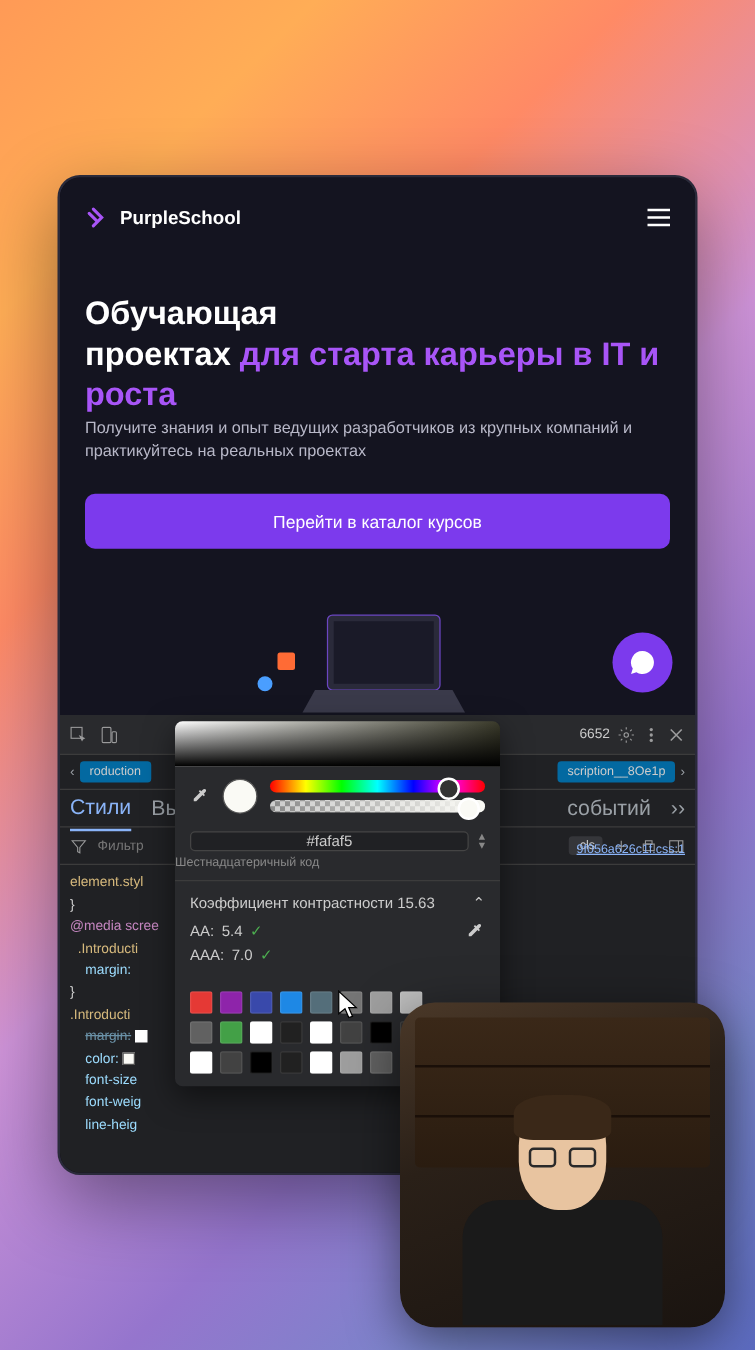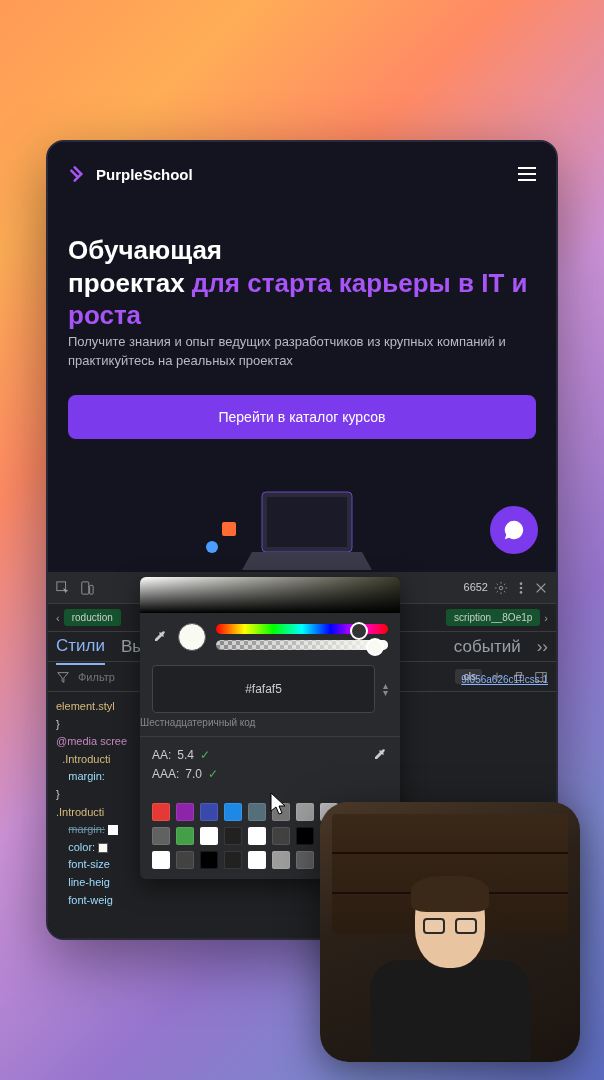--- a/index.html
+++ b/index.html
@@ -17,21 +17,21 @@
 .hero-accent{color:#a855f7}
 .hero-sub{font-size:13px;color:#b8b8c8;line-height:1.5;margin-bottom:24px}
 .cta{width:100%;background:#7c3aed;color:#ffffff;border:none;border-radius:8px;padding:14px;font-size:14px;font-weight:500;cursor:pointer}
 .illus{position:absolute;bottom:-10px;left:50%;transform:translateX(-50%);width:200px;height:100px}
 .chat-fab{position:absolute;right:18px;bottom:18px;width:48px;height:48px;border-radius:50%;background:#7c3aed;display:flex;align-items:center;justify-content:center;cursor:pointer}
 .devtools{height:370px;background:#202124;color:#ccc;font-size:11px;position:relative}
 .dt-toolbar{height:32px;background:#292a2d;display:flex;align-items:center;padding:0 8px;gap:10px;border-bottom:1px solid #3c3c3c}
 .dt-ico{width:14px;height:14px;cursor:pointer;opacity:.7}
 .dt-right{margin-left:auto;display:flex;gap:6px}
 .dt-breadcrumb{height:28px;background:#202124;display:flex;align-items:center;padding:0 8px;border-bottom:1px solid #3c3c3c;gap:4px}
-.bc-item{background:#14532d;padding:3px 8px;border-radius:3px;font-size:10px;white-space:nowrap;overflow:hidden;text-overflow:ellipsis;max-width:100px}
+.bc-item{background:#0369a1;padding:3px 8px;border-radius:3px;font-size:10px;white-space:nowrap;overflow:hidden;text-overflow:ellipsis;max-width:100px}
 .dt-tabs{height:30px;display:flex;align-items:center;padding:0 8px;gap:16px;border-bottom:1px solid #3c3c3c}
 .dt-tab{font-size:17px;color:#9aa0a6;cursor:pointer;padding:7px 0}
 .dt-tab.active{color:#8ab4f8;border-bottom:2px solid #8ab4f8}
 .dt-filter{height:30px;display:flex;align-items:center;padding:0 8px;gap:8px;border-bottom:1px solid #3c3c3c}
 .filter-inp{background:transparent;border:none;color:#ccc;font-size:11px;outline:none}
 .cls{margin-left:auto;background:#35363a;padding:2px 6px;border-radius:3px;font-size:10px}
 .dt-code{padding:6px 8px;font-family:Menlo,Consolas,monospace;font-size:11px;line-height:1.6}
 .code-line{white-space:pre}
 .c-sel{color:#d7ba7d}
 .c-prop{color:#9cdcfe}
@@ -44,21 +44,21 @@
 .cp-row{display:flex;align-items:center;gap:10px;padding:10px 12px}
 .eyedrop{width:16px;height:16px;cursor:pointer}
 .cp-circle{width:28px;height:28px;border-radius:50%;background:#fafaf5;border:1px solid #555}
 .cp-sliders{flex:1}
 .hue{height:10px;border-radius:5px;background:linear-gradient(to right,#f00,#ff0,#0f0,#0ff,#00f,#f0f,#f00);position:relative;margin-bottom:6px}
 .hue::after{content:"";position:absolute;right:20px;top:-2px;width:14px;height:14px;border-radius:50%;background:#333;border:2px solid #fff}
 .alpha{height:10px;border-radius:5px;background:repeating-conic-gradient(#888 0 25%,#ccc 0 50%) 0/8px 8px;position:relative}
 .alpha::before{content:"";position:absolute;inset:0;background:linear-gradient(to right,transparent,#fafaf5);border-radius:5px}
 .alpha::after{content:"";position:absolute;right:4px;top:-2px;width:14px;height:14px;border-radius:50%;background:#fafaf5;border:2px solid #fff}
 .cp-hex{margin:4px 12px;display:flex;align-items:center;gap:8px}
-.hex-inp{flex:1;background:#202124;border:1px solid #444;border-radius:4px;padding:16px 8px;color:#ccc;text-align:center;font-size:12px}
+.hex-inp{flex:1;background:#202124;border:1px solid #444;border-radius:4px;padding:0 8px;color:#ccc;text-align:center;font-size:12px}
 .hex-label{font-size:10px;color:#888;margin-top:4px}
 .cp-contrast{padding:10px 12px;border-top:1px solid #3c3c3c;margin-top:8px}
 .contrast-head{display:flex;justify-content:space-between;align-items:center;font-size:12px;margin-bottom:8px}
 .chev{cursor:pointer}
 .contrast-line{display:flex;align-items:center;gap:6px;font-size:12px;margin-bottom:4px}
 .check{color:#4caf50}
 .cp-swatches{padding:8px 12px 0;display:grid;grid-template-columns:repeat(8,18px);gap:6px}
 .sw{width:18px;height:18px;border-radius:2px;cursor:pointer;border:1px solid rgba(255,255,255,.1)}
 .cursor{position:absolute;left:270px;top:792px;z-index:20;pointer-events:none}
 .webcam{position:absolute;right:24px;bottom:18px;width:260px;height:260px;border-radius:28px;background:linear-gradient(160deg,#4a3828 0%,#2a2018 40%,#1a1410 100%);box-shadow:0 10px 40px rgba(0,0,0,.5);z-index:30;overflow:hidden}
@@ -174,22 +174,22 @@
       <div class="code-line"><span class="c-sel">element.styl</span></div>
       <div class="code-line">}</div>
       <div class="code-line"><span class="c-media">@media scree</span></div>
       <div class="code-line">  <span class="c-sel">.Introducti</span></div>
       <div class="code-line">    <span class="c-prop">margin:</span></div>
       <div class="code-line">}</div>
       <div class="code-line"><span class="c-sel">.Introducti</span></div>
       <div class="code-line">    <span class="c-prop c-strike">margin:</span> <span style="display:inline-block;width:10px;height:10px;background:#fff;vertical-align:middle"></span></div>
       <div class="code-line">    <span class="c-prop">color:</span> <span style="display:inline-block;width:10px;height:10px;background:#fafaf5;border:1px solid #555;vertical-align:middle"></span></div>
       <div class="code-line">    <span class="c-prop">font-size</span></div>
+      <div class="code-line">    <span class="c-prop">font-weig</span></div>
       <div class="code-line">    <span class="c-prop">line-heig</span></div>
-      <div class="code-line">    <span class="c-prop">font-weig</span></div>
     </div>
   </div>
 </div>
 
 <div class="color-picker">
   <div class="cp-sat"></div>
   <div class="cp-row">
     <svg class="eyedrop" viewBox="0 0 16 16">
         <path d="M13 3a2 2 0 00-3 0l-1 1-1-1-1 1 1 1-5 5v2h2l5-5 1 1 1-1-1-1 1-1a2 2 0 000-3z" fill="#ccc"></path>
       </svg>
@@ -198,20 +198,24 @@
       <div class="hue"></div>
       <div class="alpha"></div>
     </div>
   </div>
   <div class="cp-hex">
     <input class="hex-inp" value="#fafaf5" style="">
     <span style="color:#888;font-size:10px;line-height:.7">▴<br>▾</span>
   </div>
   <div class="hex-label">Шестнадцатеричный код</div>
   <div class="cp-contrast">
+    <div class="contrast-head">
+      <span><span>Коэффициент контрастности</span> <span>15.63</span></span>
+      <span class="chev">⌃</span>
+    </div>
     <div class="contrast-line">
       <span>AA:</span> 
         <span>5.4</span> 
         <span class="check">✓</span>
       <svg class="eyedrop" style="margin-left:auto" viewBox="0 0 16 16">
           <path d="M13 3a2 2 0 00-3 0l-1 1-1-1-1 1 1 1-5 5v2h2l5-5 1 1 1-1-1-1 1-1a2 2 0 000-3z" fill="#ccc"></path>
         </svg>
     </div>
     <div class="contrast-line">
       <span>AAA:</span> 

